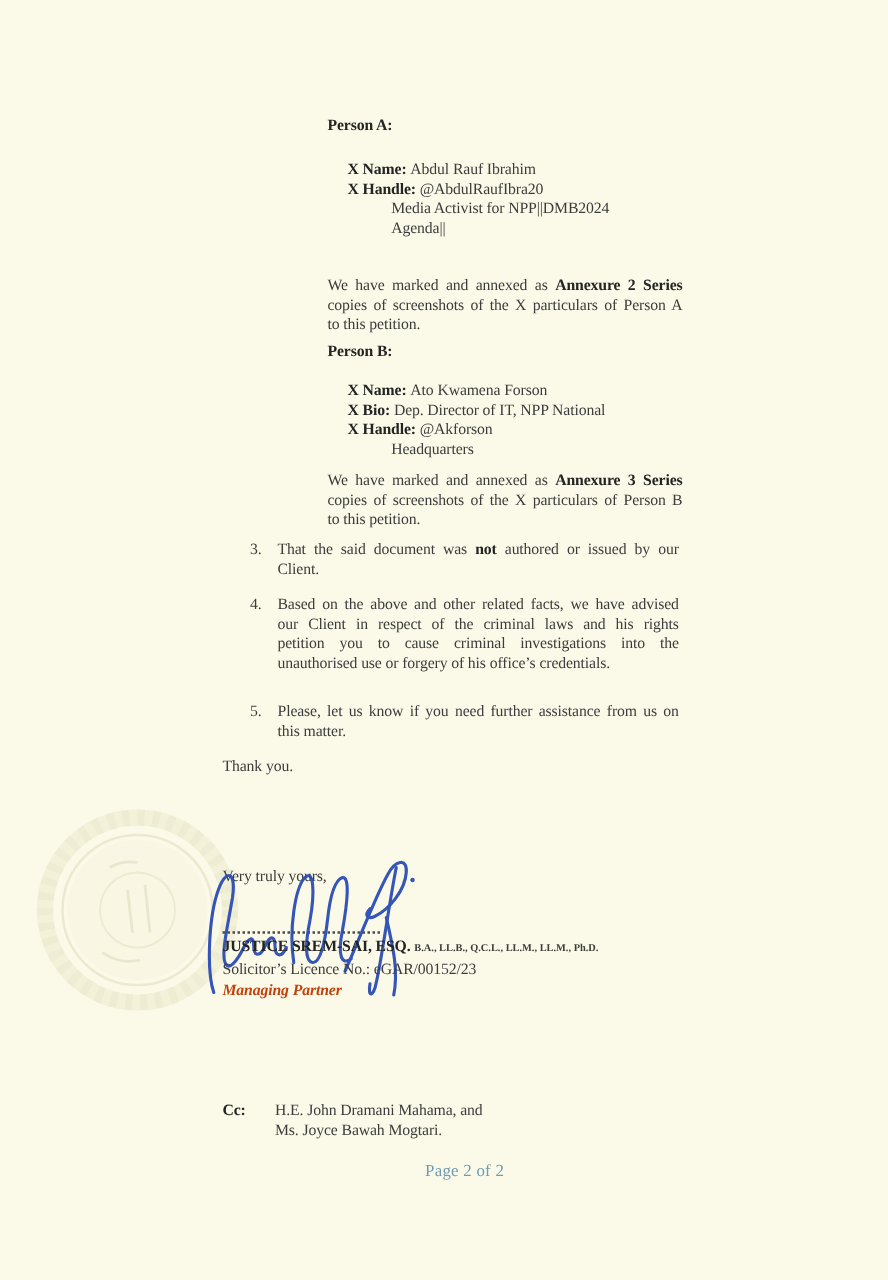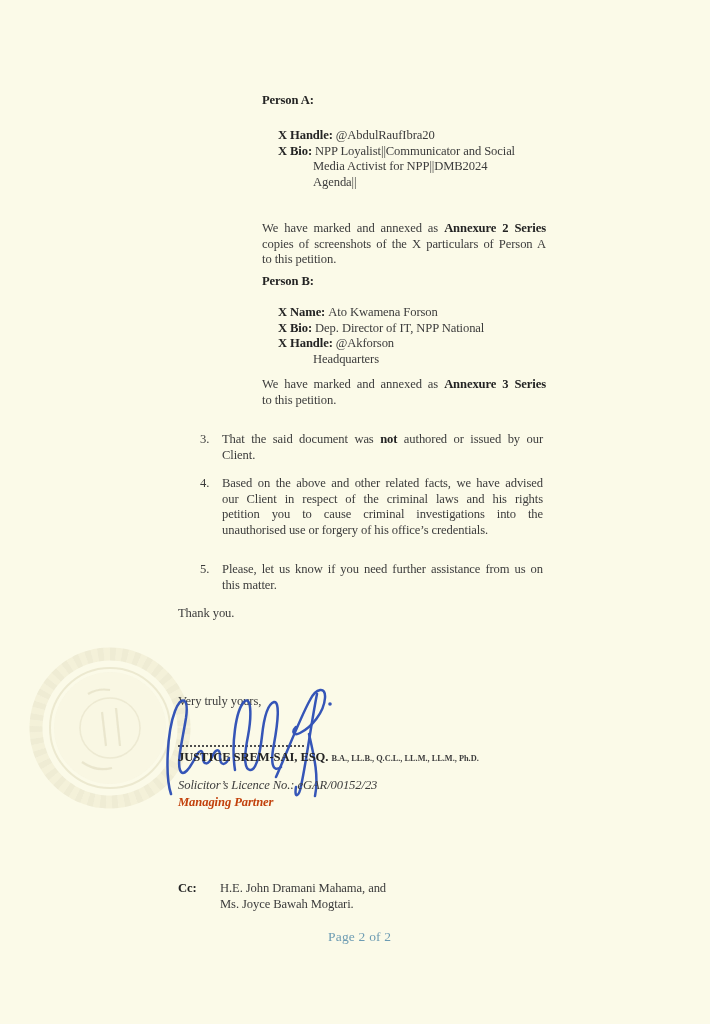--- a/index.html
+++ b/index.html
@@ -36,21 +36,21 @@
   .item .itext .lastline { text-align: left; text-align-last: left; white-space: nowrap; }
   .dotted-line {
     width: 126px; height: 0;
     border-bottom: 2px dotted #4d4d4d;
   }
   .namerow { white-space: nowrap; }
   .credentials { font-size: 8.3px; letter-spacing: 0; color: #3c3c3c; font-weight: bold; }
   .mpartner { font-weight: bold; font-style: italic; color: #c2410c; }
   .cc-row { display: flex; }
   .cc-label { width: 42px; font-weight: bold; color: #242424; }
-  .pagenum { color: #6d9cb3; font-size: 13.5px; letter-spacing: 0.2px; }
+  .pagenum { color: #6d9cb3; font-size: 13.5px; letter-spacing: 0.2px; margin-left: 12px; }
   .seal { opacity: 0.8; filter: blur(0.5px); }
   .sig { pointer-events: none; }
 </style>
 </head>
 <body>
 
 <div class="page">
 
   <svg class="abs seal" style="left:26px; top:642px;" width="168" height="172" viewBox="0 0 168 172">
     <circle cx="84" cy="86" r="74" fill="none" stroke="rgba(200,190,148,0.30)" stroke-width="13" stroke-dasharray="6 6"></circle>
@@ -62,22 +62,22 @@
       <path d="M 62 52 q 10 -6 22 -4"></path>
       <path d="M 56 120 q 14 10 30 6"></path>
       <path d="M 76 70 l 4 34"></path>
       <path d="M 90 66 l 4 38"></path>
     </g>
   </svg>
 
   <div class="abs heading" style="left:262px; top:93px;">Person A:</div>
 
   <div class="abs fieldblock" style="left:278px; top:128px;">
+    <div><b>X Name:</b>&nbsp;<span>Abdul Rauf Ibrahim</span></div>
     <div><b>X Handle:</b>&nbsp;<span>@AbdulRaufIbra20</span></div>
-    <div><b>X Bio:</b>&nbsp;<span>NPP Loyalist||Communicator and Social</span></div>
     <div class="wrapline">Media Activist for NPP||DMB2024</div>
     <div class="wrapline">Agenda||</div>
   </div>
 
   <div class="abs" style="left:262px; top:221px; width:284px;">
     <div class="jline"><span>We have marked and annexed as </span><b>Annexure 2 Series</b></div>
     <div class="jline">copies of screenshots of the X particulars of Person A</div>
     <div class="nowrap">to this petition.</div>
   </div>
 
@@ -85,20 +85,21 @@
 
   <div class="abs fieldblock" style="left:278px; top:305px;">
     <div><b>X Name:</b>&nbsp;<span>Ato Kwamena Forson</span></div>
     <div><b>X Bio:</b>&nbsp;<span>Dep. Director of IT, NPP National</span></div>
     <div><b>X Handle:</b>&nbsp;<span>@Akforson</span></div>
     <div class="wrapline">Headquarters</div>
   </div>
 
   <div class="abs" style="left:262px; top:377px; width:284px;">
     <div class="jline"><span>We have marked and annexed as </span><b>Annexure 3 Series</b></div>
+    <div class="jline">copies of screenshots of the X particulars of Person B</div>
     <div class="nowrap">to this petition.</div>
   </div>
 
   <div class="abs item" style="left:200px; top:432px;">
     <span class="num">3.</span>
     <div class="itext">
       <div class="jline"><span>That the said document was </span><b>not</b><span> authored or issued by our</span></div>
       <div class="lastline">Client.</div>
     </div>
   </div>
@@ -131,21 +132,21 @@
     <path d="M 13 122 C 7 104 9 60 17 39 C 23 23 31 25 28 46 C 24 70 19 90 22 98 C 25 106 32 96 37 86 C 41 78 45 76 45 85 C 45 93 50 94 54 85 C 58 76 62 76 62 85 C 62 93 67 95 71 86"></path>
     <path d="M 77 98 C 73 72 78 38 86 30 C 93 23 94 42 90 64 C 86 84 86 97 92 98 C 98 99 102 82 104 64 C 106 45 110 32 116 30 C 122 29 120 50 116 72 C 112 92 115 101 123 95"></path>
     <path d="M 118 105 C 128 83 142 46 152 28 C 158 16 168 14 167 26 C 166 40 154 55 142 61 C 136 64 133 60 138 55"></path>
     <path d="M 159 22 C 153 52 148 92 143 114 C 141 125 136 127 138 115"></path>
     <path d="M 151 62 C 156 84 161 104 157 124"></path>
     <circle cx="172" cy="32" r="1.8" fill="#2b4db5" stroke="none"></circle>
   </svg>
 
   <div class="abs" style="left:178px; top:750px;">
     <div class="namerow"><b>JUSTICE SREM-SAI, ESQ.</b>&nbsp;<span class="credentials">B.A., LL.B., Q.C.L., LL.M., LL.M., Ph.D.</span></div>
-    <div class="nowrap" style="margin-top:11px;font-style:italic;">Solicitor’s Licence No.: eGAR/00152/23</div>
+    <div class="nowrap" style="margin-top:1px;">Solicitor’s Licence No.: eGAR/00152/23</div>
     <div class="nowrap mpartner" style="margin-top:1.5px;">Managing Partner</div>
   </div>
 
   <div class="abs cc-row" style="left:178px; top:881px;">
     <div class="cc-label">Cc:</div>
     <div>
       <div class="nowrap">H.E. John Dramani Mahama, and</div>
       <div class="nowrap">Ms. Joyce Bawah Mogtari.</div>
     </div>
   </div>

